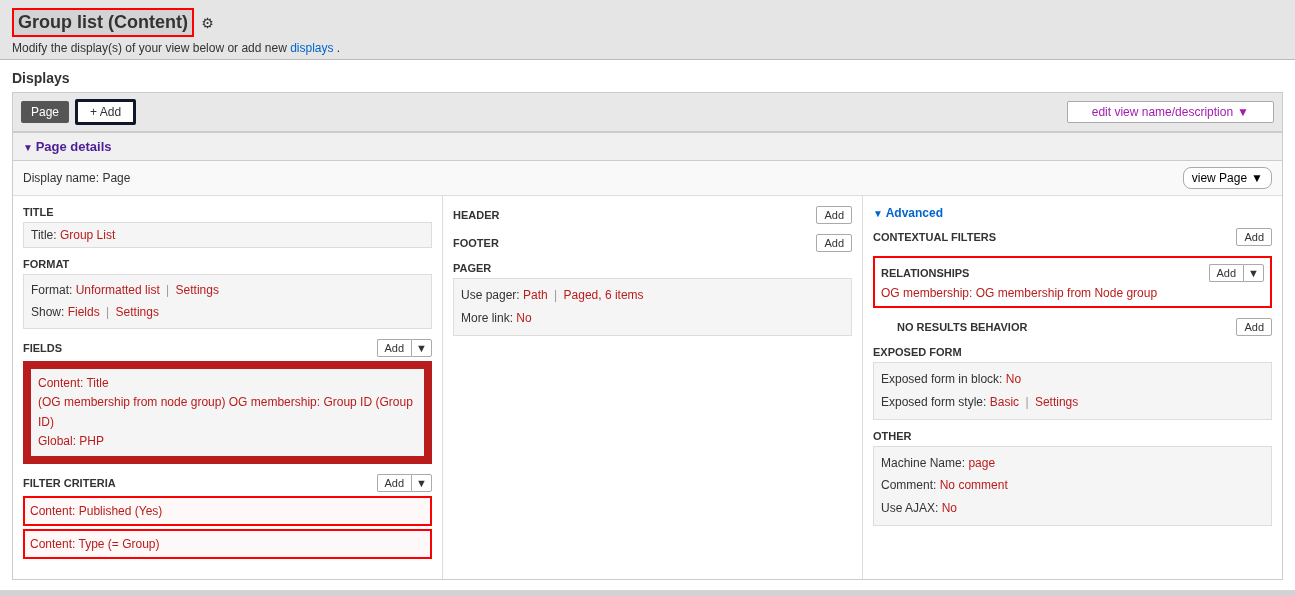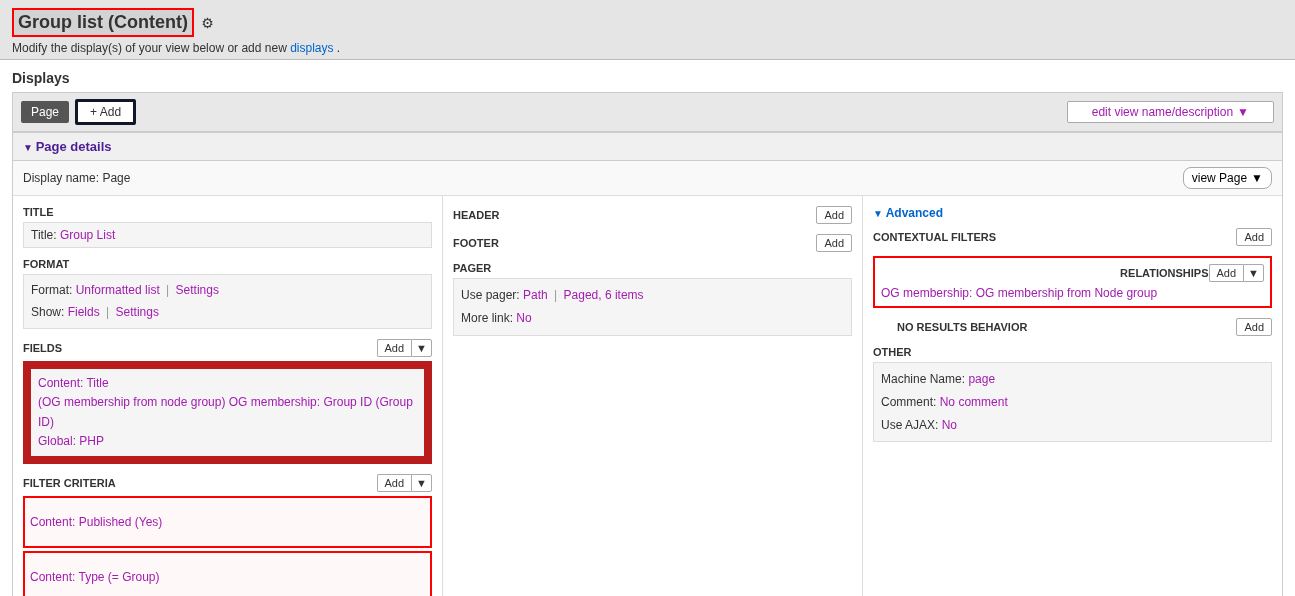--- a/index.html
+++ b/index.html
@@ -201,29 +201,29 @@
 
     .section-content {
       background: #f5f5f5;
       border: 1px solid #ddd;
       padding: 5px 7px;
     }
     .section-content-bordered {
       border: 8px solid #b91c1c;
     }
 
-    .link-blue { color: #a21caf; text-decoration: none; cursor: pointer; }
+    .link-blue { color: #b91c1c; text-decoration: none; cursor: pointer; }
 
     .inline-items { font-size: 12px; line-height: 1.6; }
     .separator { color: #999; margin: 0 3px; }
 
     .format-row, .show-row { font-size: 12px; line-height: 1.8; }
     .filter-item-red {
       border: 2px solid red;
-      padding: 17px 5px;
+      padding: 6px 5px;
       margin-bottom: 3px;
       font-size: 12px;
       background: #fff8f8;
     }
 
     .page-settings-row { font-size: 12px; line-height: 1.9; }
 
     .pager-row { font-size: 12px; line-height: 1.9; }
 
     .advanced-header {
@@ -236,21 +236,21 @@
 
     .contextual-filters-section { margin-bottom: 10px; }
     .relationships-section {
       border: 2px solid red;
       padding: 6px;
       margin-bottom: 10px;
     }
     .relationships-header {
       display: flex;
       align-items: center;
-      justify-content: flex-end;
+      justify-content: space-between;
       margin-bottom: 4px;
     }
 
     .no-results-section { margin-bottom: 10px; margin-left: 24px; }
     .exposed-form-section { margin-bottom: 10px; }
     .other-section { margin-bottom: 10px; }
   </style>
 </head>
 <body>
 
@@ -427,20 +427,37 @@
           <a class="link-blue">OG membership: OG membership from Node group</a>
         </div>
 
         <div class="no-results-section">
           <div class="section-header">
             <span class="section-label">NO RESULTS BEHAVIOR</span>
             <button class="btn-add-small">Add</button>
           </div>
         </div>
 
+        <div class="exposed-form-section">
+          <div class="section-header">
+            <span class="section-label">EXPOSED FORM</span>
+          </div>
+          <div class="section-content">
+            <div class="page-settings-row">
+              <span>Exposed form in block:</span>
+              <a class="link-blue">No</a>
+            </div>
+            <div class="page-settings-row">
+              <span>Exposed form style:</span>
+              <a class="link-blue">Basic</a>
+              <span class="separator">|</span>
+              <a class="link-blue">Settings</a>
+            </div>
+          </div>
+        </div>
 
         <div class="other-section">
           <div class="section-header">
             <span class="section-label">OTHER</span>
           </div>
           <div class="section-content">
             <div class="page-settings-row">
               <span>Machine Name:</span>
               <a class="link-blue">page</a>
             </div>

